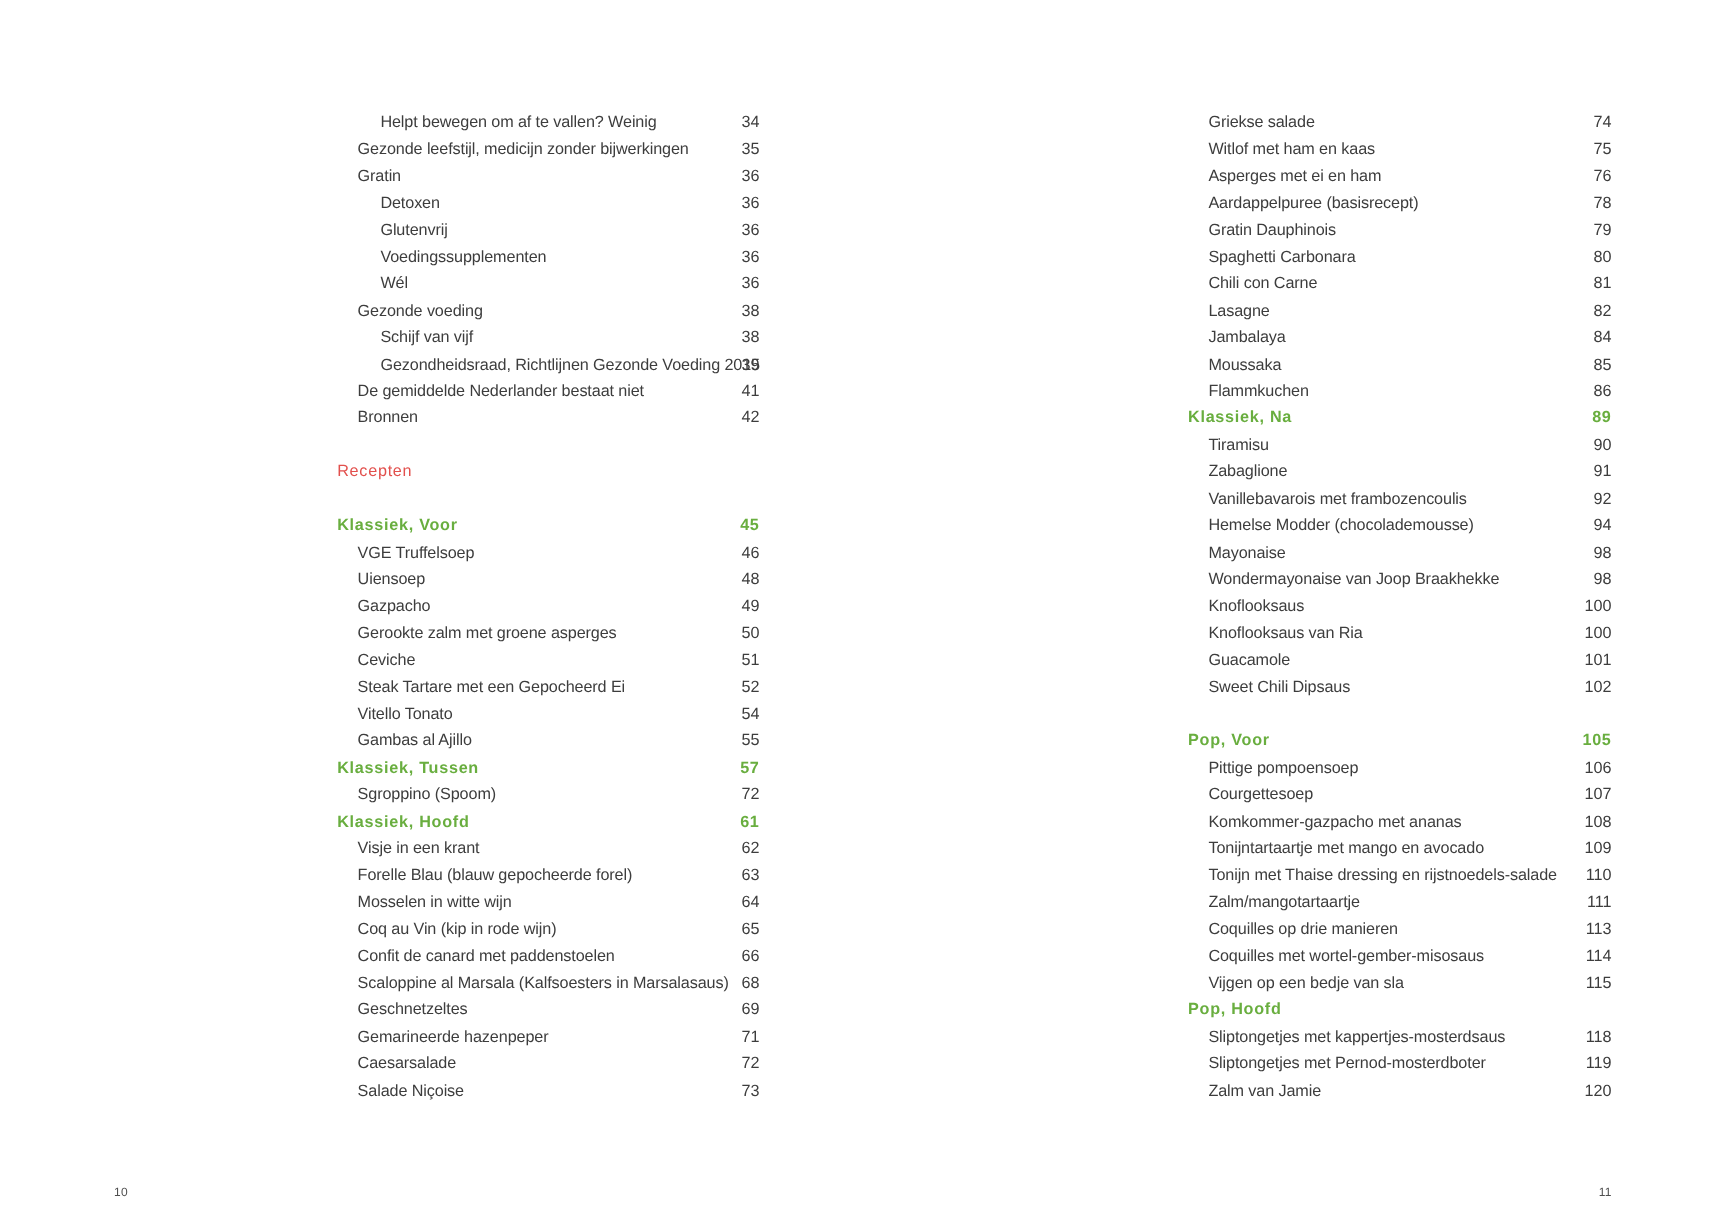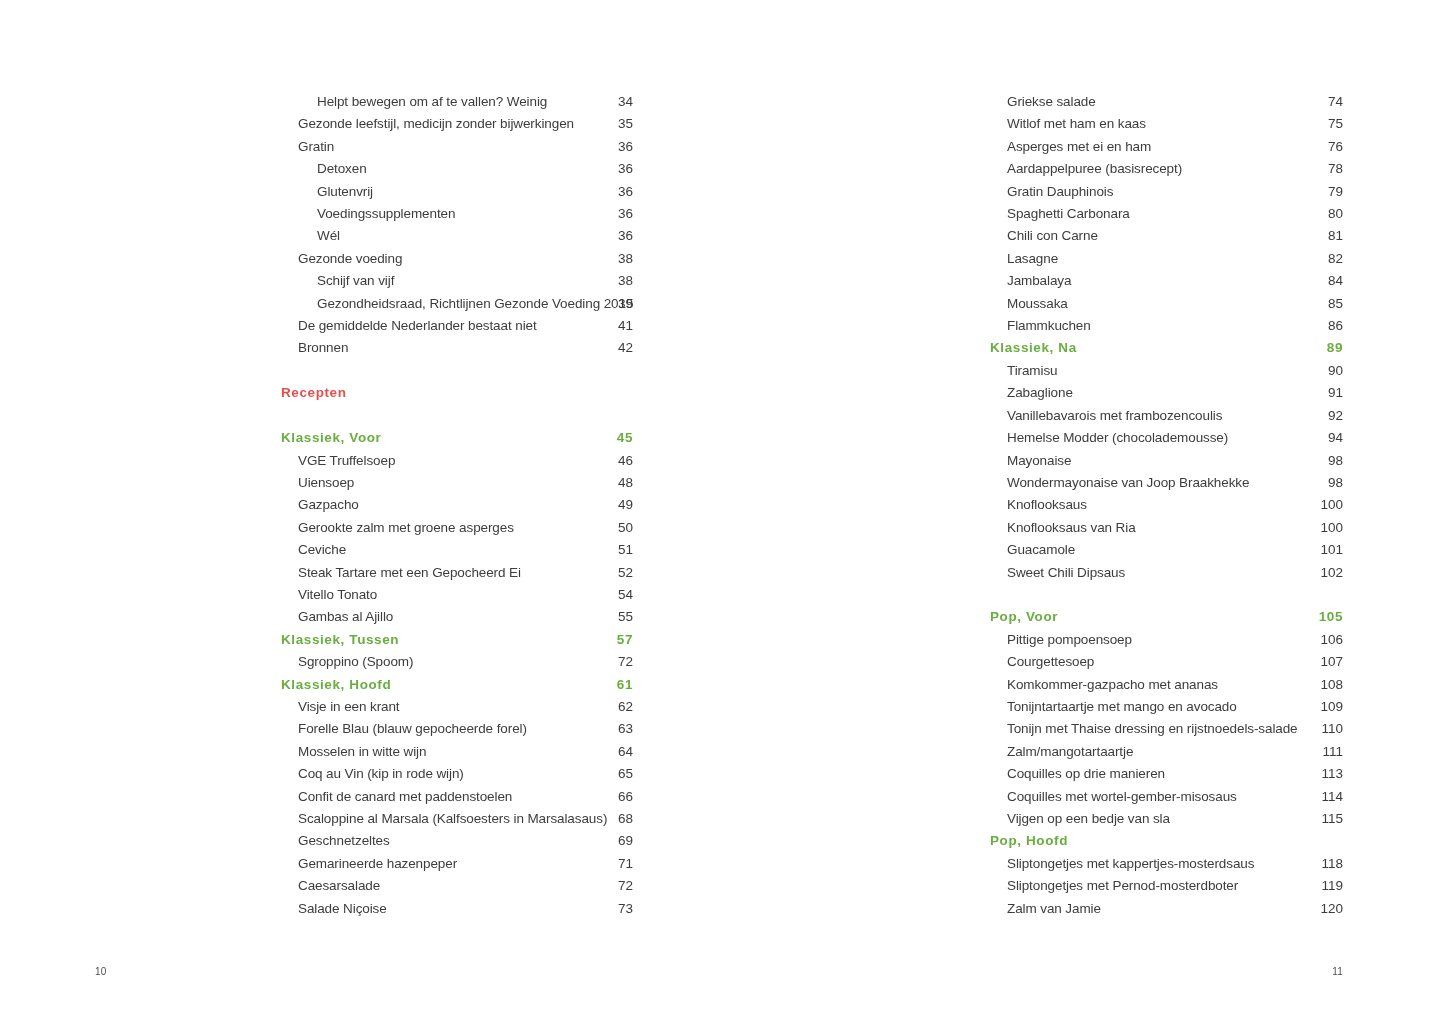--- a/index.html
+++ b/index.html
@@ -39,26 +39,26 @@
   .toc-row--i1 { padding-left:17px; }
   .toc-row--i2 { padding-left:36px; }
   .toc-row--heading-green,
   .toc-row--heading-green .toc-row__page {
     color:var(--green);
     font-weight:bold;
     letter-spacing:0.6px;
   }
   .toc-row--heading-red {
     color:var(--red);
-    font-weight:bold;
+    font-weight:normal;
     letter-spacing:0.6px;
   }
   .footer-num {
     position:absolute;
-    top:966px;
+    top:989px;
     font-size:10px;
     color:var(--footer);
     letter-spacing:0.2px;
   }
   .footer-num--left  { left:95px; }
   .footer-num--right { right:97px; text-align:center; }
 </style>
 </head>
 <body>
 

